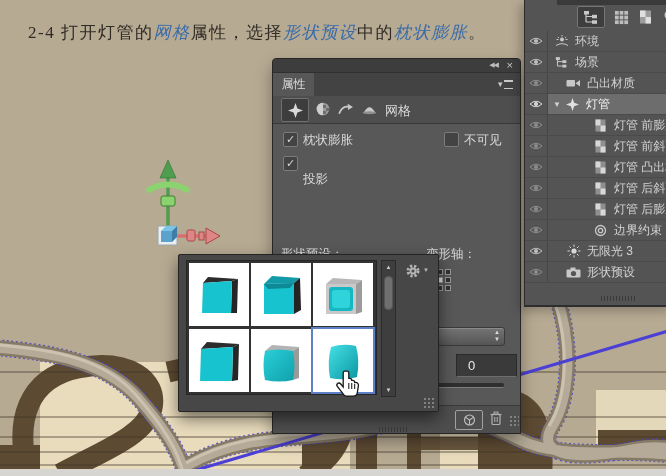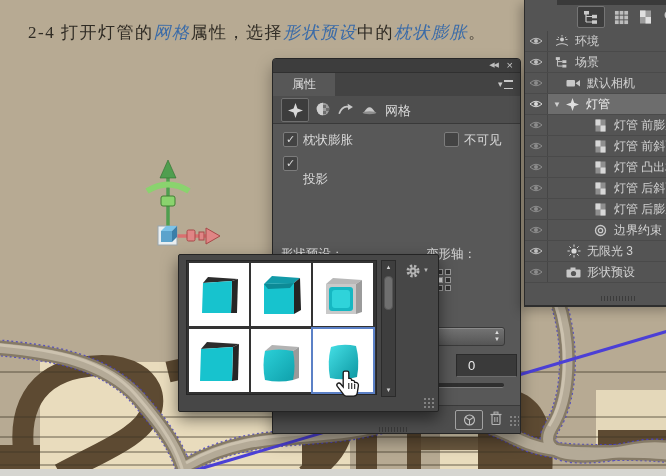--- a/index.html
+++ b/index.html
@@ -13,21 +13,21 @@
   #instr .lnk{color:#3a6ba8;font-style:italic}
 
   
   #props{left:272px;top:58px;width:247px;height:374px;background:#575757;
          border:1px solid #262626;border-radius:4px 4px 0 0;z-index:20;
          box-shadow:0 8px 16px rgba(0,0,0,.35)}
   .p-head{height:13px;background:#3d3d3d;border-radius:4px 4px 0 0;position:relative;border-bottom:1px solid #303030}
   .p-head .collapse{position:absolute;right:22px;top:2px;font-size:7px;color:#bdbdbd;letter-spacing:-1px}
   .p-head .close{position:absolute;right:7px;top:0px;font-size:11px;color:#c5c5c5;line-height:13px}
   .p-tabs{height:23px;background:#434343;position:relative}
-  .p-tab{position:absolute;left:0;top:0;width:62px;height:23px;background:#575757;color:#dedede;
+  .p-tab{position:absolute;left:0;top:0;width:41px;height:23px;background:#575757;color:#dedede;
          font-size:12px;line-height:23px;text-align:center}
   .menu-btn{position:absolute;right:6px;top:7px;width:16px;height:9px;color:#c9c9c9;font-size:9px;line-height:9px}
   .menu-btn .bars{display:inline-block;width:9px;height:7px;border-top:1px solid #c9c9c9;border-bottom:1px solid #c9c9c9;
                   box-shadow:inset 0 2px 0 -1px #c9c9c9;vertical-align:top;margin-left:1px}
   .p-iconrow{height:27px;background:#4e4e4e;border-bottom:1px solid #393939;position:relative}
   .selbox{position:absolute;left:8px;top:2px;width:26px;height:22px;background:#3d3d3d;border:1px solid #6f6f6f;
           border-radius:2px;display:flex;align-items:center;justify-content:center}
   .pico{position:absolute;top:5px}
   .p-modelabel{position:absolute;left:112px;top:6px;font-size:13px;color:#d8d8d8}
   .p-body{position:relative;height:283px;background:#585858}
@@ -444,21 +444,21 @@
               <circle cx="7" cy="5" r="2" fill="#c5c5c5"></circle>
             </svg>
           </div>
         <div class="rc i1">
             <span class="ricon">
               <svg width="15" height="10" viewBox="0 0 15 10">
                 <rect x="0.5" y="2" width="8.5" height="6.5" rx="1" fill="#c8c8c8"></rect>
                 <polygon points="9.5,5.2 14,2 14,8.5" fill="#c8c8c8"></polygon>
               </svg>
             </span>
-          <span class="rlabel">默认相机</span>
+          <span class="rlabel">凸出材质</span>
           </div>
       </div>
       <div class="row sel">
         <div class="eyec">
             <svg width="14" height="10" viewBox="0 0 14 10">
               <path d="M1 5 Q7 -0.5 13 5 Q7 10.5 1 5 Z" fill="none" stroke="#e2e2e2"></path>
               <circle cx="7" cy="5" r="2" fill="#e2e2e2"></circle>
             </svg>
           </div>
         <div class="rc ix">

